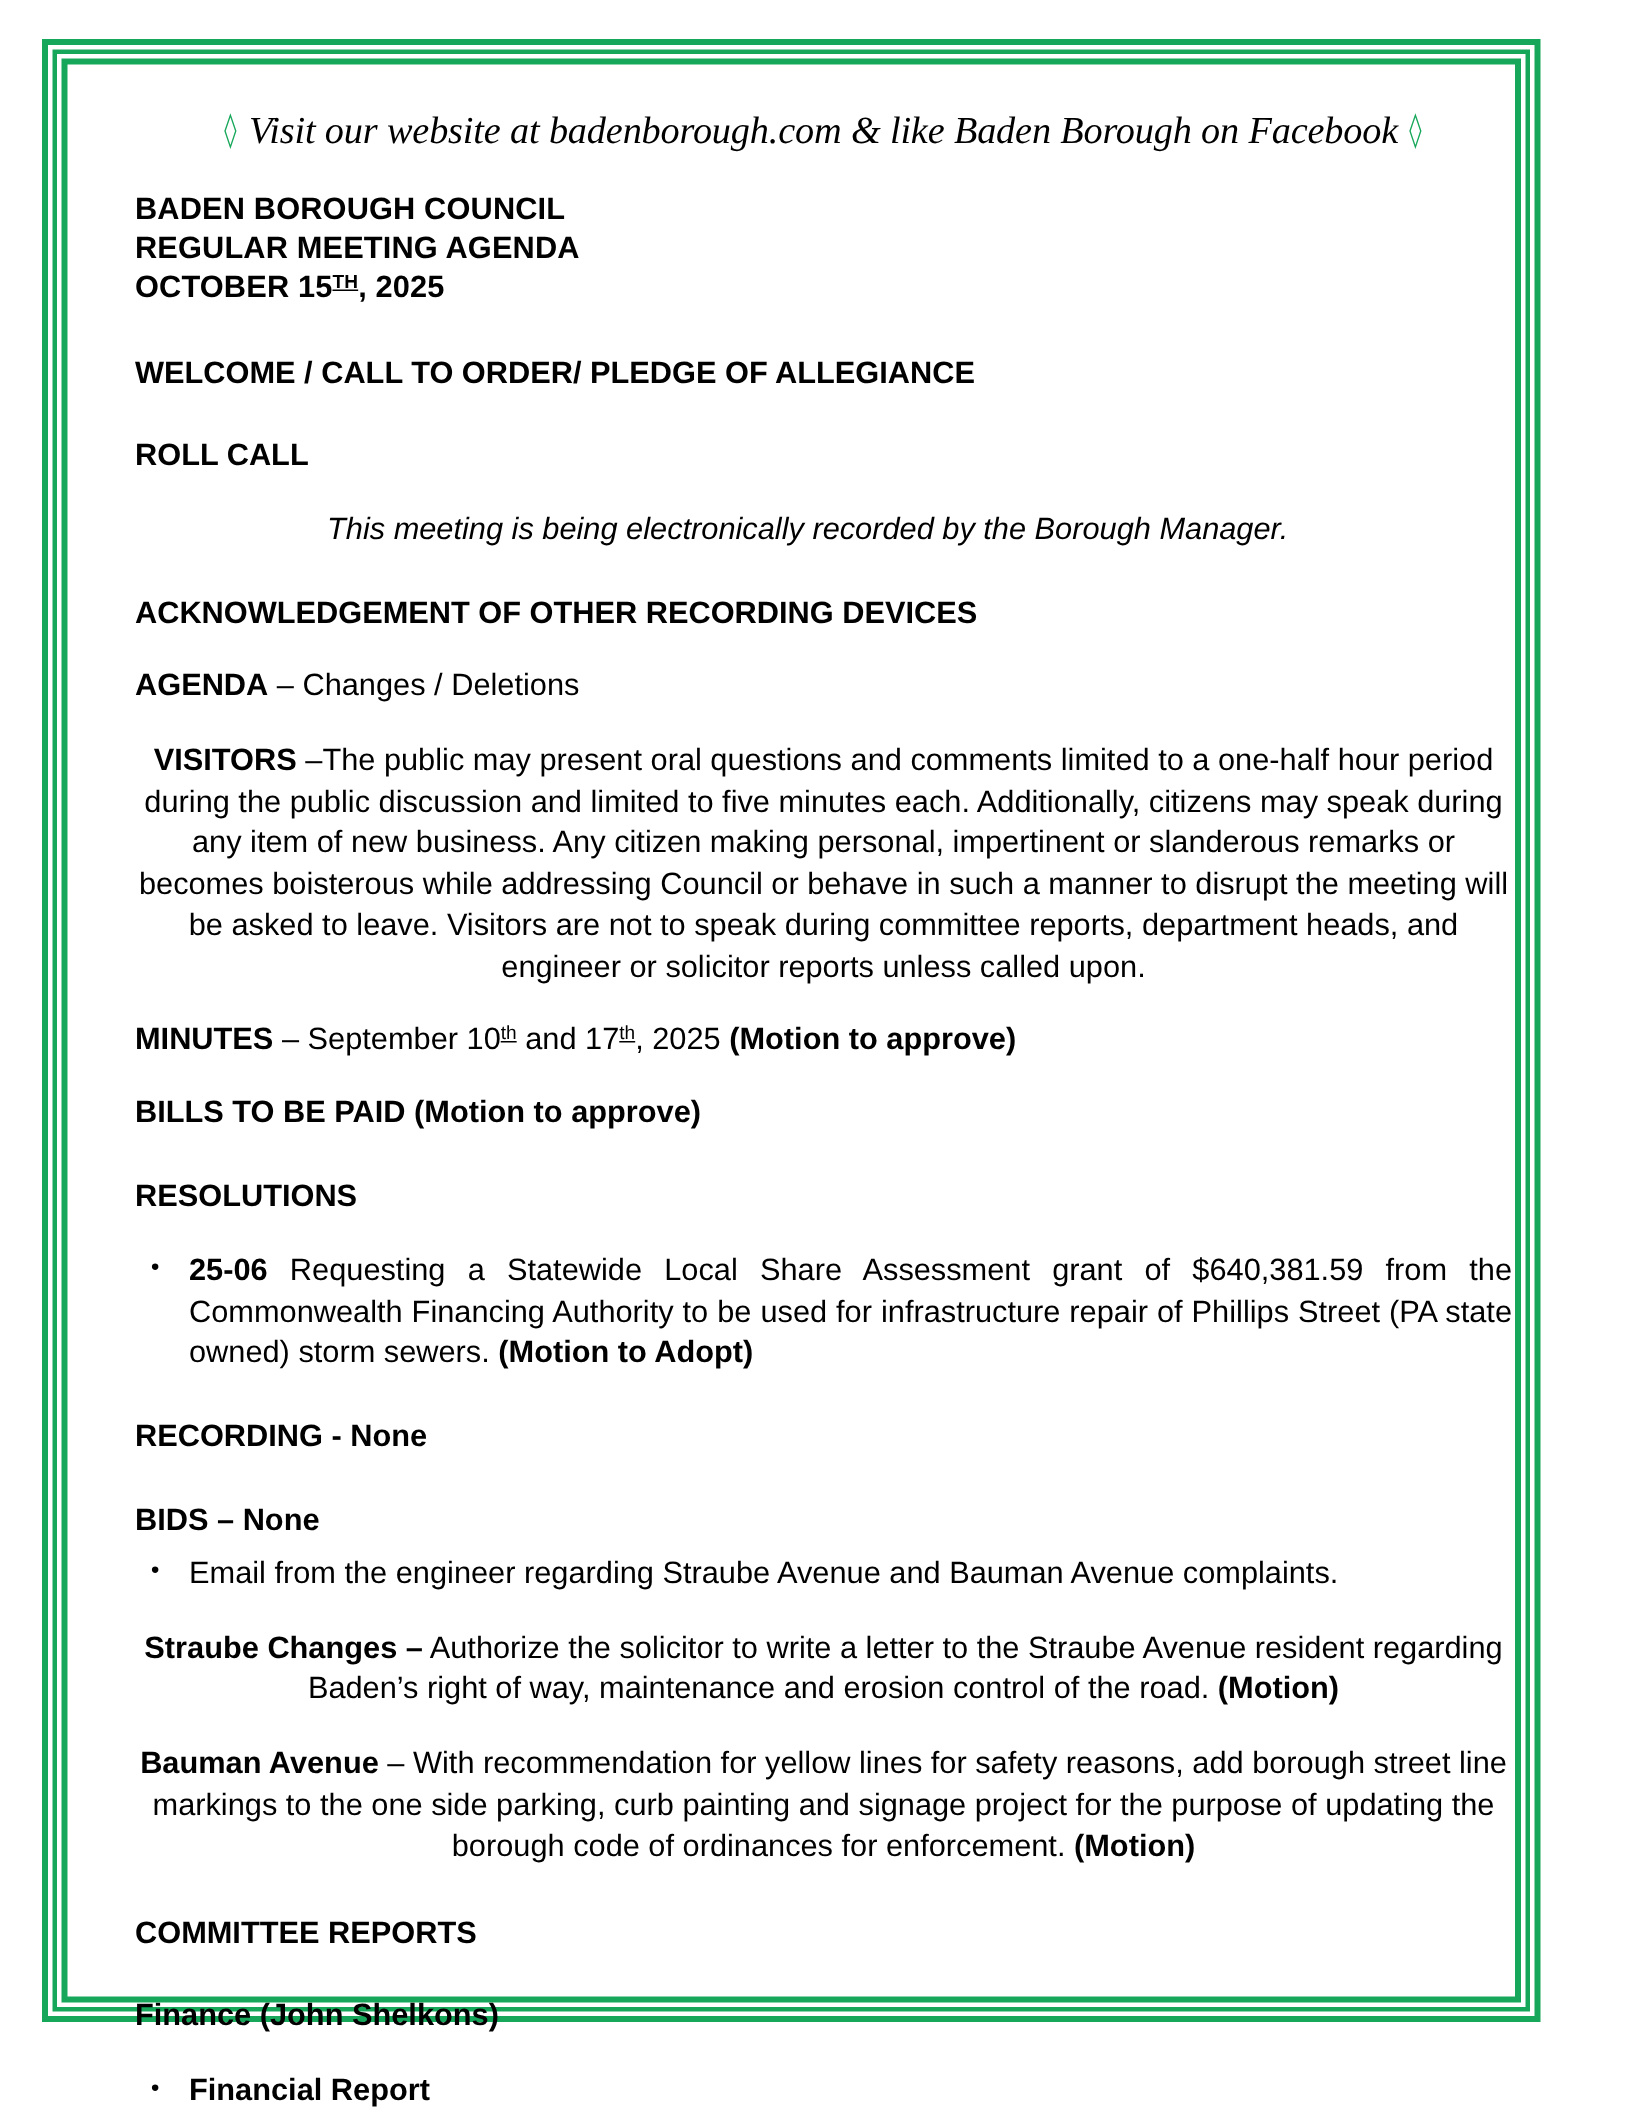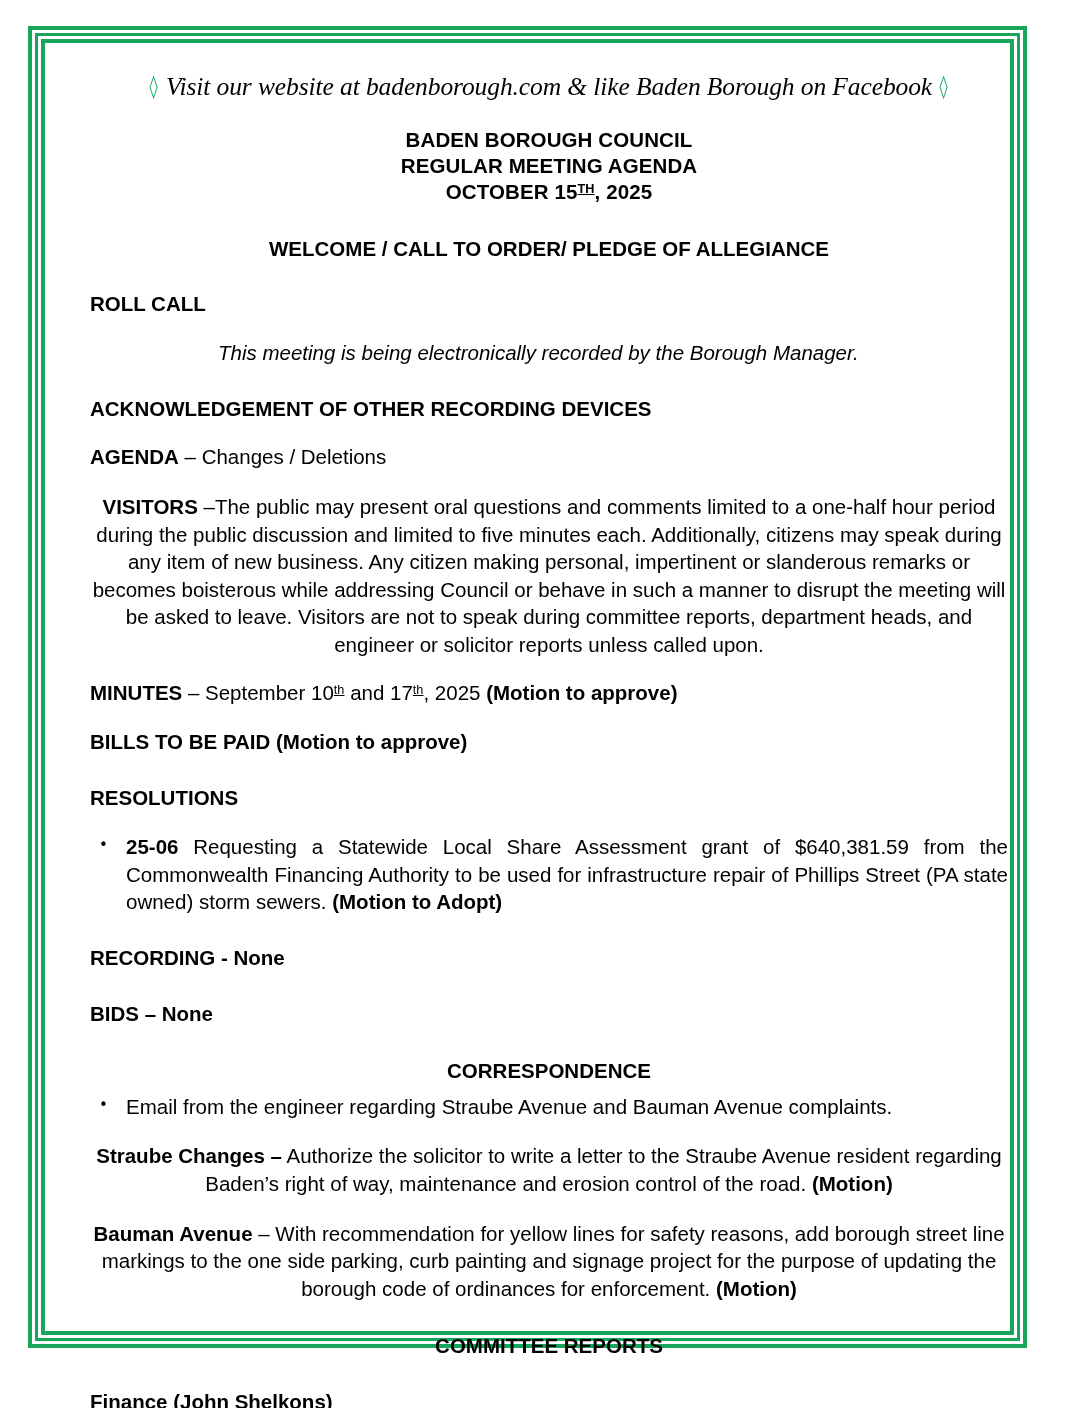--- a/index.html
+++ b/index.html
@@ -62,42 +62,41 @@
     font-family: "DejaVu Sans", sans-serif;
     font-style: normal;
     font-size: 23px;
     vertical-align: 1px;
     display: inline-block;
     transform: scaleX(0.72);
   }
 
   
   .title-block {
-    text-align: center;
     font-weight: bold;
     font-size: 20.5px;
     line-height: 1.26;
     margin-top: 26px;
     letter-spacing: 0.1px;
   }
   .title-block .line { white-space: nowrap; }
   sup {
     font-size: 0.62em;
     vertical-align: 0.48em;
     line-height: 0;
     text-decoration: underline;
   }
 
   
   .blk {
     font-size: 20.5px;
     line-height: 1.30;
     margin-top: 22px;
   }
-  .blk.loose { margin-top: 31px; text-align: center; }
+  .blk.loose { margin-top: 31px; }
   .hdg { font-weight: bold; margin-top: 29px; }
   .b   { font-weight: bold; }
 
   .para {
     font-size: 20.5px;
     line-height: 1.345;
     margin-top: 22px;
     text-align: center;
   }
 
@@ -171,21 +170,20 @@
 
   <div class="bullet-row">
     <div class="bullet-mark">•</div>
     <div class="bullet-body justified"><span class="b">25-06</span><span> Requesting a Statewide Local Share Assessment grant of $640,381.59 from the Commonwealth Financing Authority to be used for infrastructure repair of Phillips Street (PA state owned) storm sewers. </span><span class="b">(Motion to Adopt)</span></div>
   </div>
 
   <div class="blk hdg">RECORDING - None</div>
 
   <div class="blk hdg">BIDS – None</div>
 
-  <div class="blk hdg loose">CORRESPONDENCE</div>
 
   <div class="bullet-row tight">
     <div class="bullet-mark">•</div>
     <div class="bullet-body">Email from the engineer regarding Straube Avenue and Bauman Avenue complaints.</div>
   </div>
 
   <div class="para"><span class="b">Straube Changes –</span><span> Authorize the solicitor to write a letter to the Straube Avenue resident regarding Baden’s right of way, maintenance and erosion control of the road. </span><span class="b">(Motion)</span></div>
 
   <div class="para"><span class="b">Bauman Avenue</span><span> – With recommendation for yellow lines for safety reasons, add borough street line markings to the one side parking, curb painting and signage project for the purpose of updating the borough code of ordinances for enforcement.  </span><span class="b">(Motion)</span></div>
 

